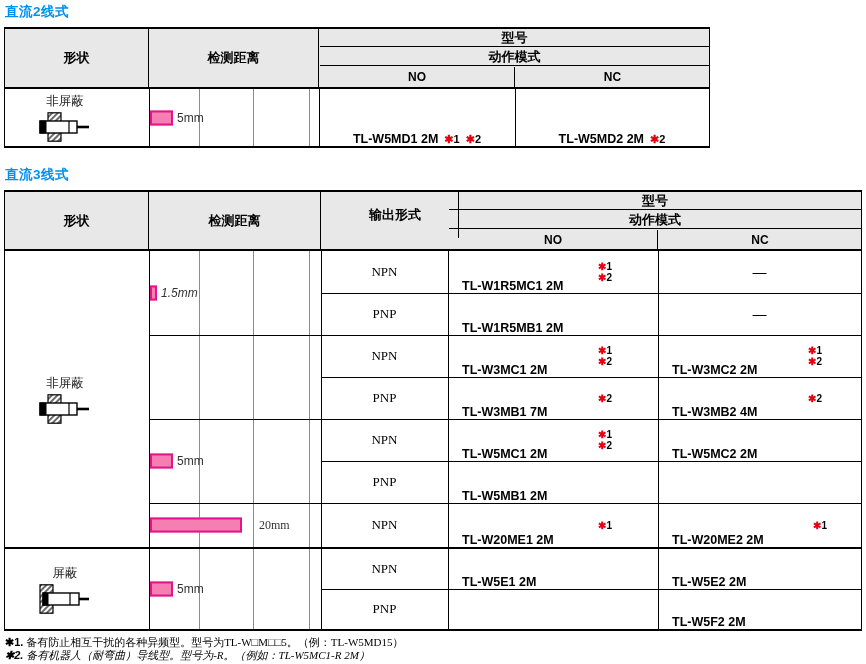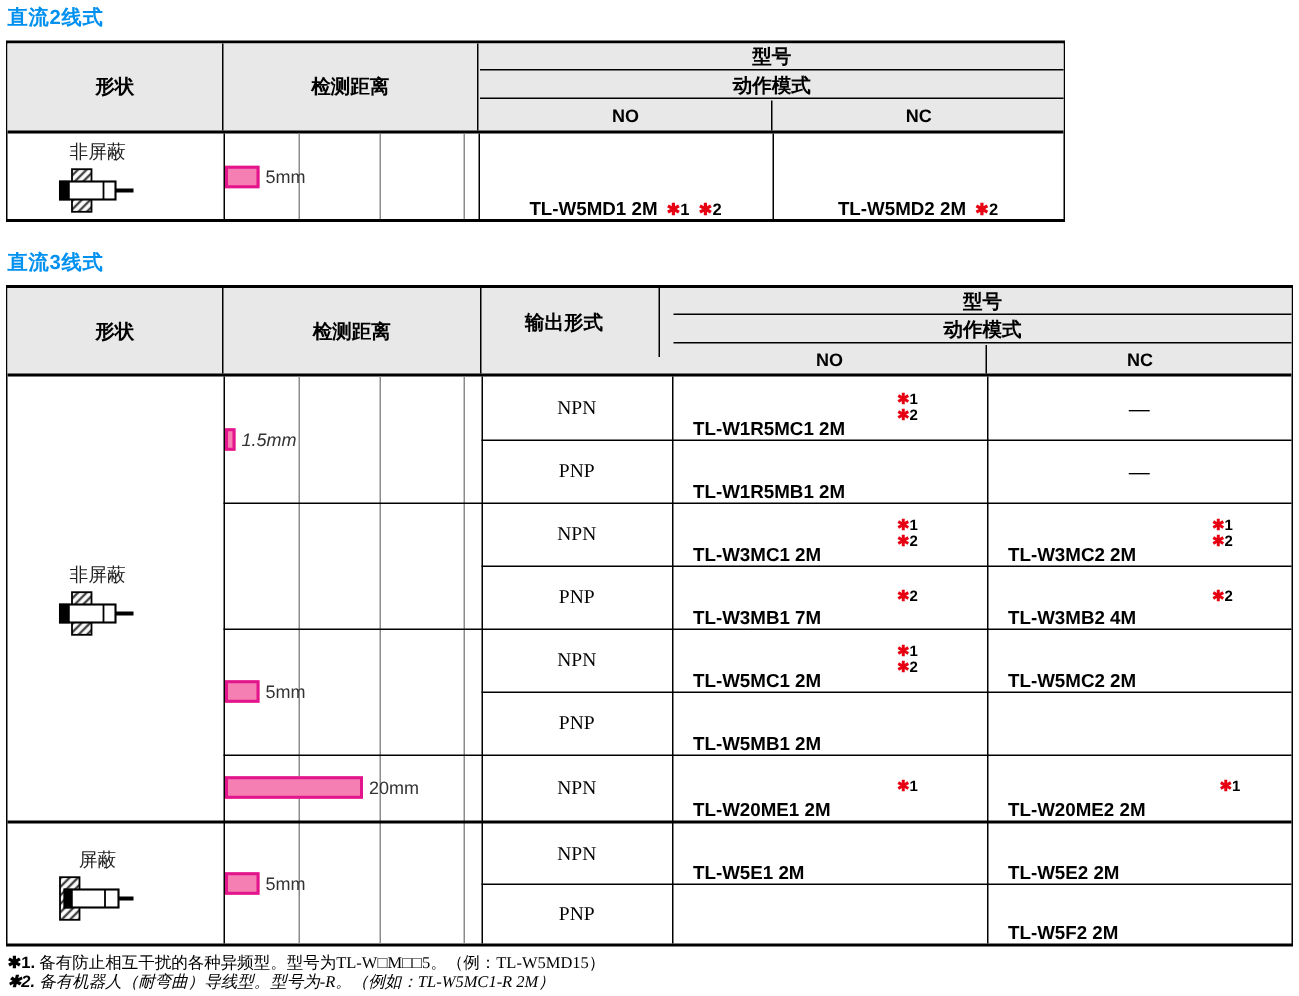--- a/index.html
+++ b/index.html
@@ -88,21 +88,21 @@
     </div>
   </div>
 </div>
 
 <div class="sec-title" style="top:166px;">直流3线式</div>
 
 <div class="tbl" style="top:190px;width:858px;height:441px;">
   <div class="hdr" style="height:59px;">
     <div class="hc br" style="left:0;top:0;width:144px;height:57px;">形状</div>
     <div class="hc br" style="left:144px;top:0;width:172px;height:57px;">检测距离</div>
-    <div class="hc br" style="left:308px;top:0;width:127px;height:46px;">输出形式</div>
+    <div class="hc br" style="left:327px;top:0;width:127px;height:46px;">输出形式</div>
     <div class="hc bb" style="left:444px;top:0;width:412px;height:18px;">型号</div>
     <div class="hc bb" style="left:444px;top:19px;width:412px;height:18px;">动作模式</div>
     <div class="hc br" style="left:444px;top:38px;width:209px;height:19px;font-size:12px;">NO</div>
     <div class="hc" style="left:654px;top:38px;width:202px;height:19px;font-size:12px;">NC</div>
   </div>
 
   <div class="data" style="top:59px;height:378px;">
 
     <div class="vl" style="left:144px;"></div>
     <div class="vl" style="left:316px;"></div>
@@ -156,21 +156,21 @@
     <div class="dcell" style="left:144px;top:0;width:172px;height:84px;font-style:italic;">
       <div class="dbar" style="width:7px;"></div>
       <div class="dlab" style="left:12px;">1.5mm</div>
     </div>
     <div class="dcell" style="left:144px;top:168px;width:172px;height:84px;">
       <div class="dbar" style="width:23px;"></div>
       <div class="dlab" style="left:28px;">5mm</div>
     </div>
     <div class="dcell" style="left:144px;top:252px;width:172px;height:44px;">
       <div class="dbar" style="width:92px;"></div>
-      <div class="dlab" style="left:97px;">20mm</div>
+      <div class="dlab" style="left:110px;font-family:Liberation Serif, serif;">20mm</div>
     </div>
     <div class="dcell" style="left:144px;top:298px;width:172px;height:80px;">
       <div class="dbar" style="width:23px;"></div>
       <div class="dlab" style="left:28px;">5mm</div>
     </div>
 
     <div class="oc" style="left:316px;top:0;width:127px;height:42px;">NPN</div>
     <div class="oc" style="left:316px;top:42px;width:127px;height:42px;">PNP</div>
     <div class="oc" style="left:316px;top:84px;width:127px;height:42px;">NPN</div>
     <div class="oc" style="left:316px;top:126px;width:127px;height:42px;">PNP</div>

